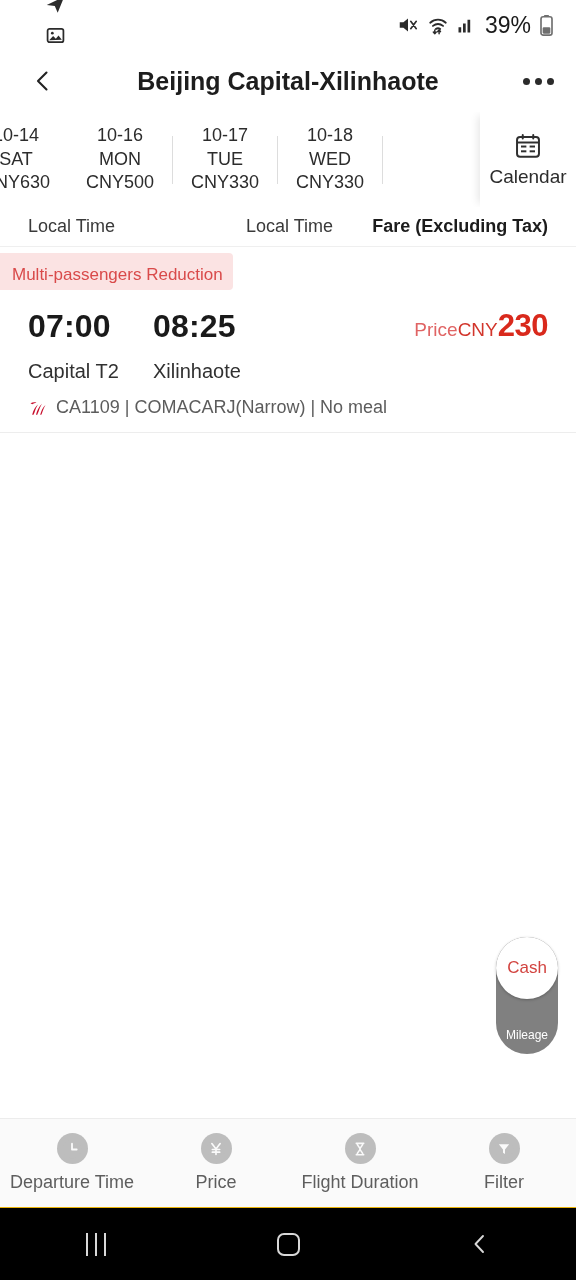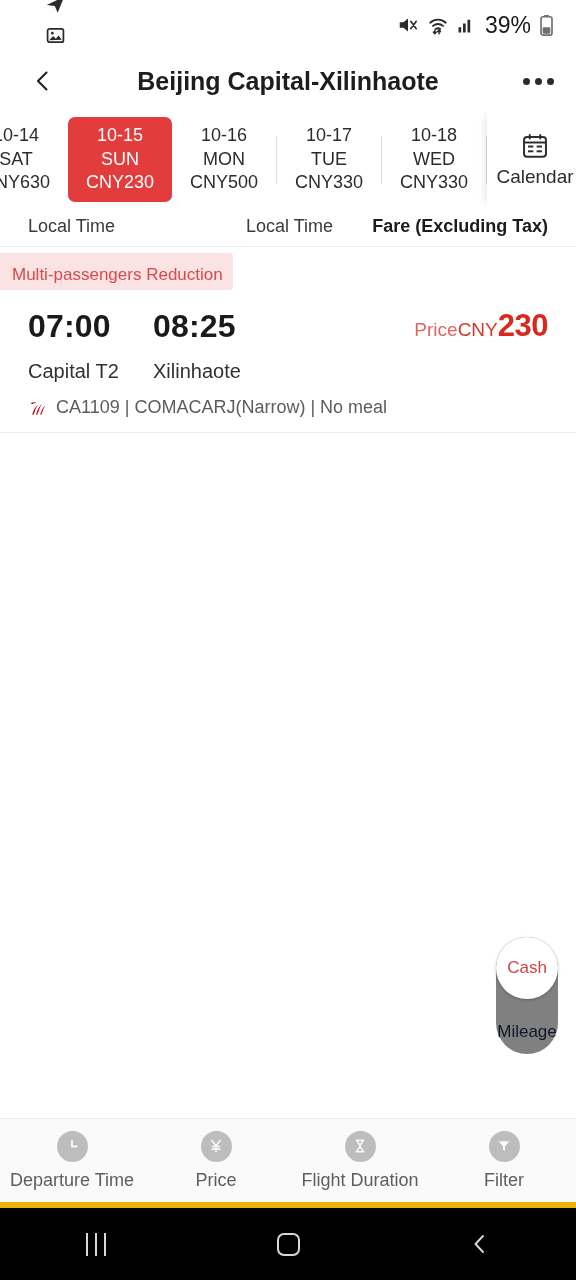--- a/index.html
+++ b/index.html
@@ -202,31 +202,31 @@
   .cm-knob {
     position: absolute;
     top: 0; left: 0;
     width: 62px; height: 62px;
     border-radius: 50%;
     background: #ffffff;
     box-shadow: 0 1px 3px rgba(0,0,0,0.25);
     display: flex; align-items: center; justify-content: center;
   }
   .cm-knob span { font-size: 17px; color: #d2433f; }
-  .cm-lower { font-size: 17px; color: #0f172a; }
+  .cm-lower { font-size: 12px; color: #ffffff; }
 
   
   .toolbar {
     position: absolute;
     left: 0; right: 0;
     bottom: 72px;
     height: 90px;
     background: #fafafa;
     border-top: 1px solid #ececec;
-    border-bottom: 6px solid #eab308;
+    border-bottom: 1px solid #eab308;
     display: flex;
     align-items: center;
   }
   .tool {
     flex: 1;
     display: flex;
     flex-direction: column;
     align-items: center;
     gap: 8px;
   }
@@ -333,25 +333,20 @@
 
   <div class="datestrip">
     <div class="date-scroller">
 
       <div class="date-cell">
         <span>10-14</span>
         <span>SAT</span>
         <span>CNY630</span>
       </div>
 
-      <div class="date-cell sel">
-        <span>10-15</span>
-        <span>SUN</span>
-        <span>CNY230</span>
-      </div>
 
       <div class="date-cell">
         <span>10-16</span>
         <span>MON</span>
         <span>CNY500</span>
       </div>
 
       <div class="date-sep"></div>
 
       <div class="date-cell">

